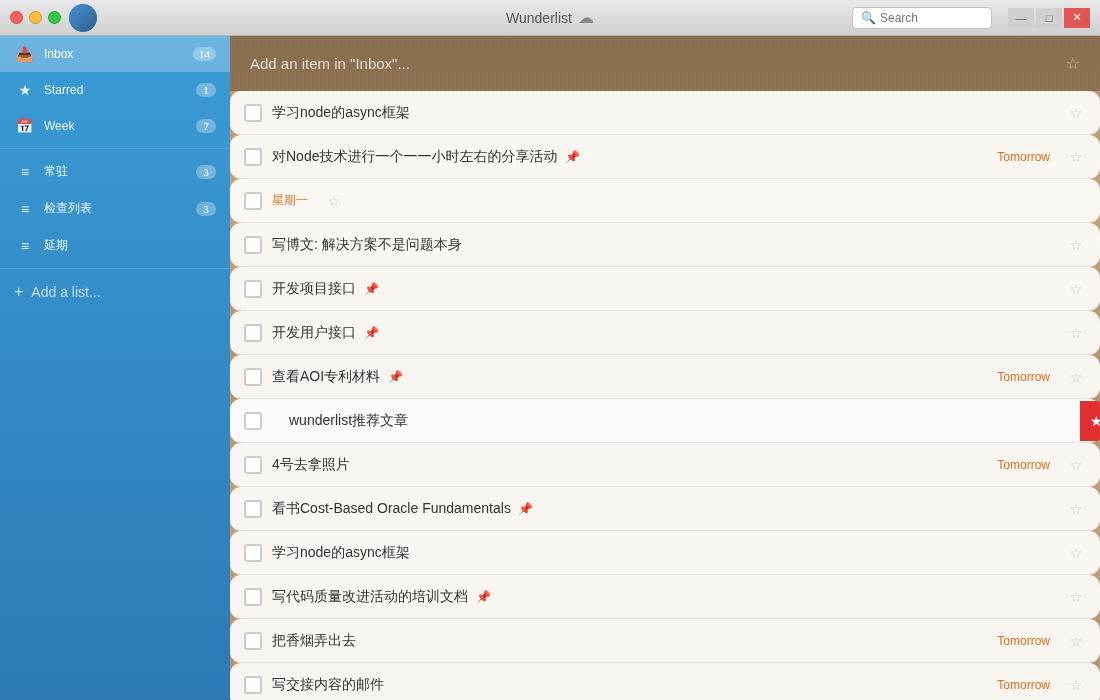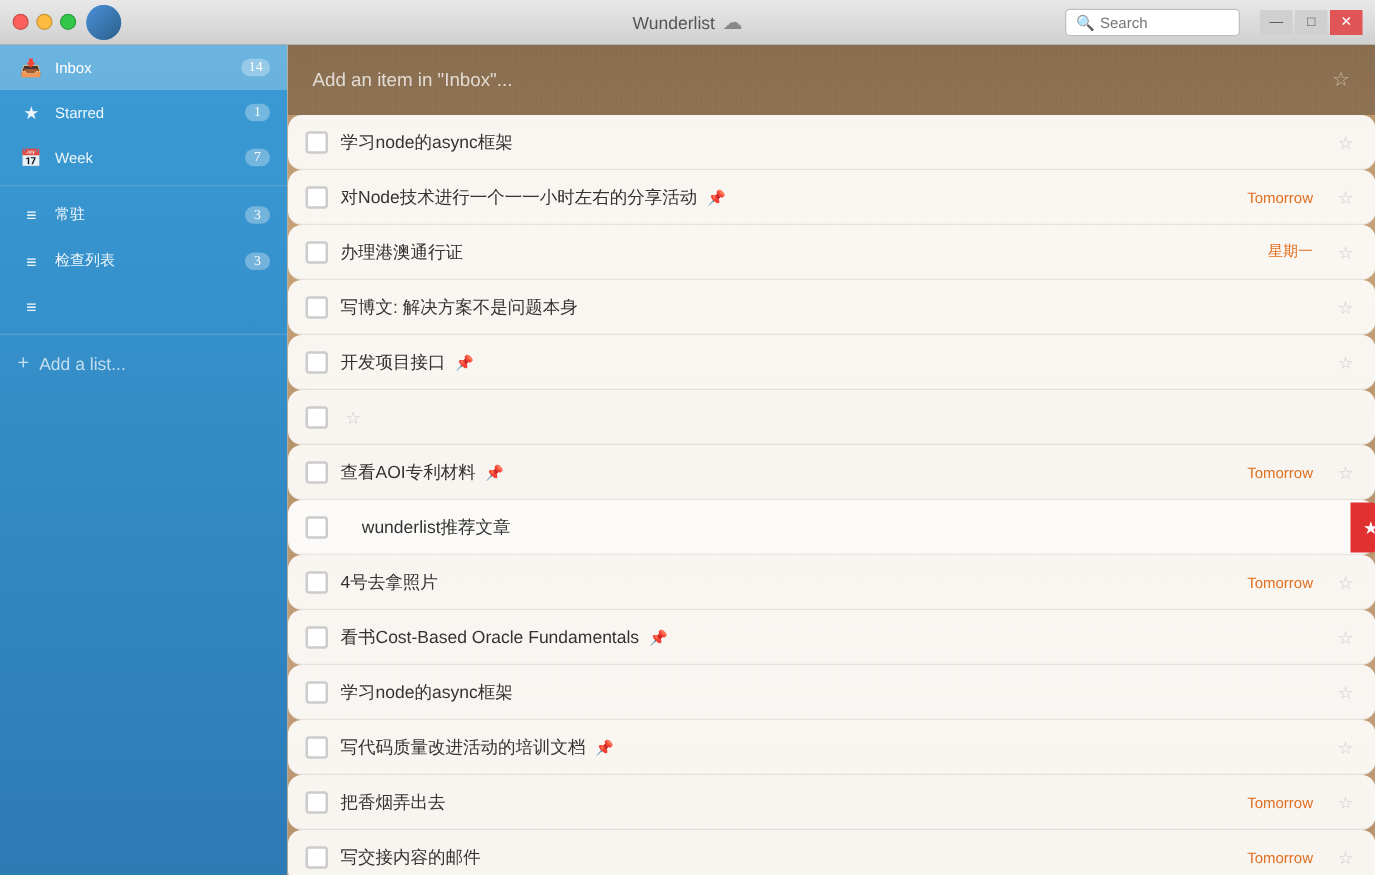--- a/index.html
+++ b/index.html
@@ -341,20 +341,21 @@
     </div>
 
     <div class="sidebar-item">
       <span class="sidebar-item-icon">≡</span>
       <span class="sidebar-item-label">检查列表</span>
       <span class="sidebar-badge">3</span>
     </div>
 
     <div class="sidebar-item">
       <span class="sidebar-item-icon">≡</span>
+      <span class="sidebar-item-label">延期</span>
     </div>
     <hr class="sidebar-divider">
 
     <div class="sidebar-add">
       <span class="sidebar-add-icon">+</span>
       <span>Add a list...</span>
     </div>
   </div>
 
   <div class="content">
@@ -375,39 +376,39 @@
 
         <div class="task-item">
           <div class="task-checkbox"></div>
           <span class="task-text">对Node技术进行一个一一小时左右的分享活动 <span class="task-pin">📌</span></span>
           <span class="task-due">Tomorrow</span>
           <span class="task-star">☆</span>
         </div>
 
         <div class="task-item">
           <div class="task-checkbox"></div>
-          <span class="task-text">办理港澳通行证</span>
           <span class="task-due">星期一</span>
           <span class="task-star">☆</span>
         </div>
 
         <div class="task-item">
           <div class="task-checkbox"></div>
           <span class="task-text">写博文: 解决方案不是问题本身</span>
           <span class="task-star">☆</span>
         </div>
 
         <div class="task-item">
           <div class="task-checkbox"></div>
           <span class="task-text">开发项目接口 <span class="task-pin">📌</span></span>
           <span class="task-star">☆</span>
         </div>
 
         <div class="task-item">
           <div class="task-checkbox"></div>
+          <span class="task-text">开发用户接口 <span class="task-pin">📌</span></span>
           <span class="task-star">☆</span>
         </div>
 
         <div class="task-item">
           <div class="task-checkbox"></div>
           <span class="task-text">查看AOI专利材料 <span class="task-pin">📌</span></span>
           <span class="task-due">Tomorrow</span>
           <span class="task-star">☆</span>
         </div>
 

